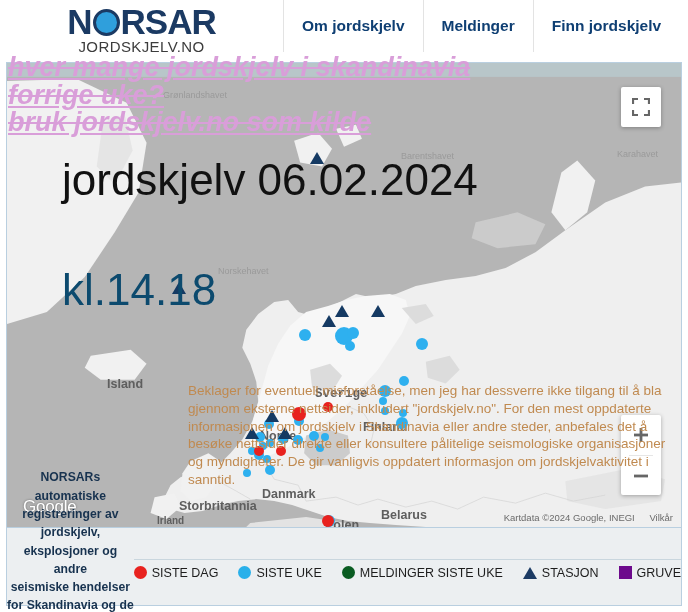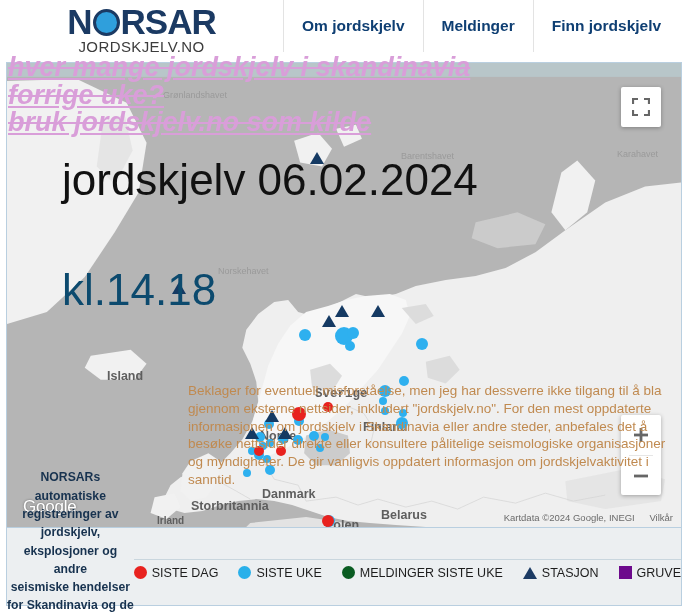--- a/index.html
+++ b/index.html
@@ -219,26 +219,26 @@
       <path d="M540,432 L568,440 L600,434"></path>
       <path d="M212,420 L230,430 L244,438"></path>
     </g>
   </svg>
 
   <div class="sea-label" style="left:156px;top:27px;">Grønlandshavet</div>
   <div class="sea-label" style="left:394px;top:88px;">Barentshavet</div>
   <div class="sea-label" style="left:610px;top:86px;">Karahavet</div>
   <div class="sea-label" style="left:211px;top:203px;">Norskehavet</div>
 
-  <div class="country-label lg" style="left:100px;top:306px;">Island</div>
+  <div class="country-label lg" style="left:100px;top:314px;">Island</div>
   <div class="country-label lg" style="left:308px;top:324px;font-family:Liberation Mono, monospace;">Sverige</div>
   <div class="country-label lg" style="left:253px;top:366px;">Norge</div>
   <div class="country-label lg" style="left:356px;top:357px;">Finland</div>
   <div class="country-label lg" style="left:255px;top:424px;">Danmark</div>
-  <div class="country-label lg" style="left:184px;top:436px;">Storbritannia</div>
+  <div class="country-label lg" style="left:172px;top:436px;">Storbritannia</div>
   <div class="country-label" style="left:150px;top:452px;">Irland</div>
 
   <div class="country-label lg" style="left:318px;top:455px;">Polen</div>
 
   <div class="country-label lg" style="left:374px;top:445px;">Belarus</div>
 
   <div id="markers-layer">
       <div class="mk mk-blue" style="left: 292px; top: 266px; width: 12px; height: 12px;"></div>
       <div class="mk mk-blue" style="left: 328px; top: 264px; width: 18px; height: 18px;"></div>
       <div class="mk mk-blue" style="left: 338px; top: 278px; width: 10px; height: 10px;"></div>

